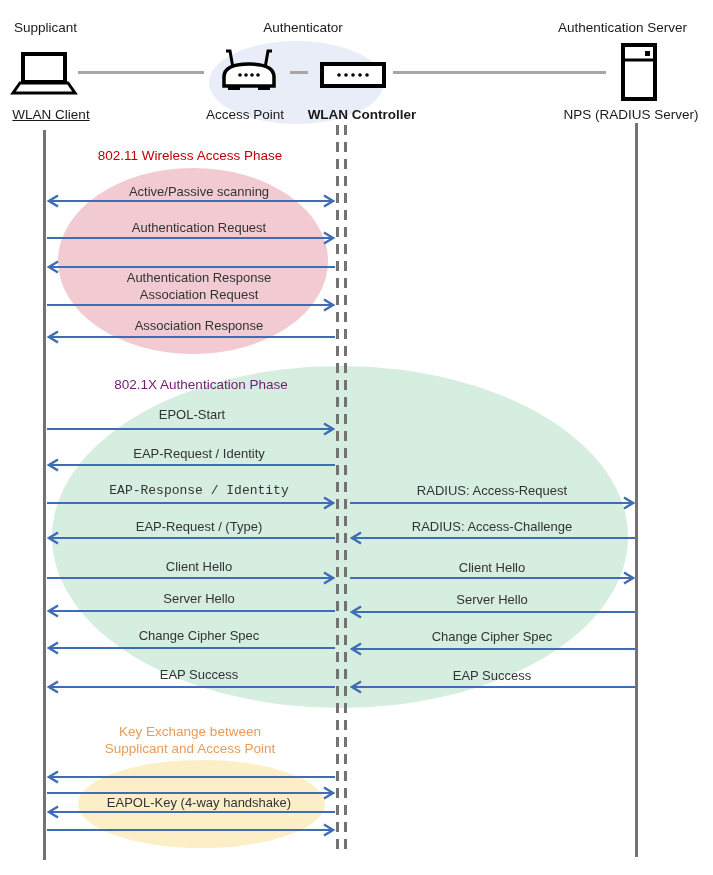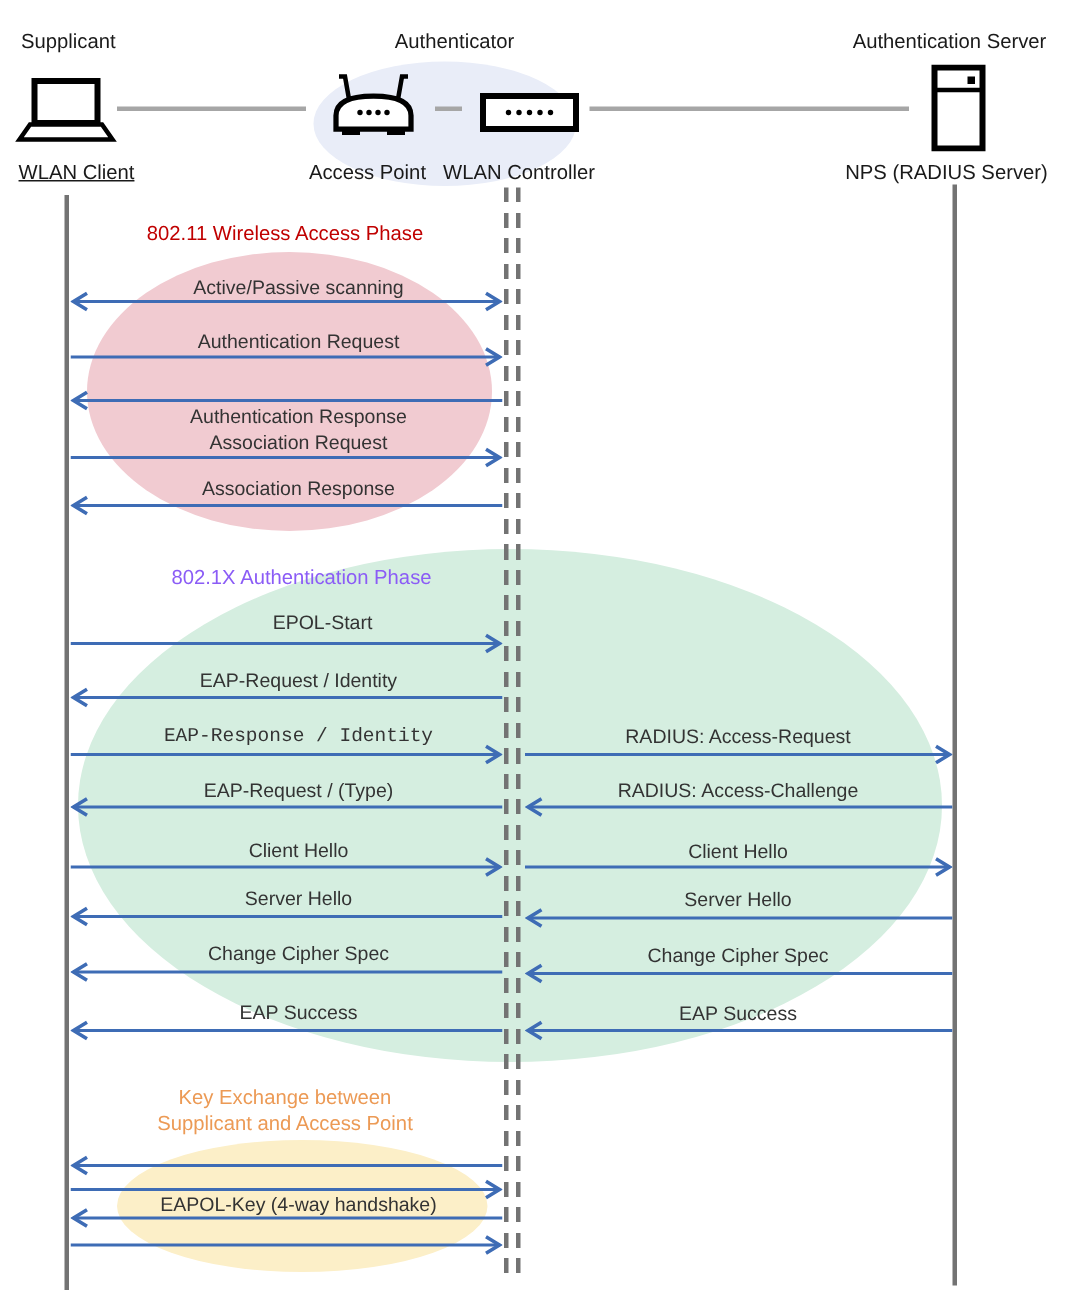--- a/index.html
+++ b/index.html
@@ -16,21 +16,21 @@
   .phase-title{position:absolute;width:320px;text-align:center;font-size:13.5px;line-height:17px;z-index:3;}
   .arrow{position:absolute;z-index:2;}
 </style>
 </head>
 <body>
 
 <div class="diagram">
 
   <div class="hdr-label" style="left:14px;width:120px;">Supplicant</div>
   <div class="hdr-label" style="left:243px;width:120px;text-align:center;">Authenticator</div>
-  <div class="hdr-label" style="left:558px;width:150px;text-align:center;">Authentication Server</div>
+  <div class="hdr-label" style="left:558px;width:150px;text-align:left;">Authentication Server</div>
 
   <div class="ellipse" style="left:209px;top:41px;width:175px;height:83px;background:#E9EDF8;"></div>
 
   <div class="connector" style="left:78px;width:126px;"></div>
   <div class="connector" style="left:290px;width:18px;"></div>
   <div class="connector" style="left:393px;width:213px;"></div>
 
   <div class="icon" style="left:10px;top:52px;">
     <svg width="68" height="44" viewBox="0 0 68 44">
       <rect x="13" y="2" width="42" height="28" fill="#fff" stroke="#000" stroke-width="4"></rect>
@@ -63,35 +63,35 @@
   <div class="icon" style="left:620px;top:43px;">
     <svg width="38" height="58" viewBox="0 0 38 58">
       <rect x="3" y="2" width="32" height="54" fill="#fff" stroke="#000" stroke-width="4"></rect>
       <line x1="3" y1="17" x2="35" y2="17" stroke="#000" stroke-width="3"></line>
       <rect x="25" y="8" width="5" height="5" fill="#000"></rect>
     </svg>
   </div>
 
   <div class="dev-label" style="left:1px;width:100px;text-decoration:underline;">WLAN Client</div>
   <div class="dev-label" style="left:185px;width:120px;">Access Point</div>
-  <div class="dev-label" style="left:286px;width:120px;">WLAN Controller</div>
+  <div class="dev-label" style="left:302px;width:120px;font-weight:bold;">WLAN Controller</div>
   <div class="dev-label" style="left:556px;width:150px;">NPS (RADIUS Server)</div>
 
   <div class="lifeline" style="left:43px;top:130px;height:730px;"></div>
   <div class="lifeline dashed" style="left:336px;top:125px;height:731px;"></div>
   <div class="lifeline dashed" style="left:344px;top:125px;height:731px;"></div>
   <div class="lifeline" style="left:635px;top:123px;height:734px;"></div>
 
   <div id="dynamic-layer">
       <div class="ellipse" style="left: 58px; top: 168px; width: 270px; height: 186px; background: rgb(241, 203, 209);"></div>
       <div class="phase-title" style="left: 30px; top: 147px; color: rgb(192, 0, 0);">
         <div>802.11 Wireless Access Phase</div>
       </div>
       <div class="ellipse" style="left: 52px; top: 366px; width: 576px; height: 342px; background: rgb(213, 238, 224);"></div>
-      <div class="phase-title" style="left: 41px; top: 376px; color: #8b5cf6;">
+      <div class="phase-title" style="left: 41px; top: 376px; color: #701a75;">
         <div>802.1X Authentication Phase</div>
       </div>
       <div class="ellipse" style="left: 78px; top: 760px; width: 247px; height: 88px; background: rgb(252, 239, 200);"></div>
       <div class="phase-title" style="left: 30px; top: 723px; color: rgb(236, 154, 85);">
         <div>Key Exchange between</div>
         <div>Supplicant and Access Point</div>
       </div>
       <div class="arrow" style="left: 47px; top: 193px;"><svg width="288" height="16">
           <line x1="3" x2="285" y1="8" y2="8" stroke="#3E6CB5" stroke-width="2"></line>
           <polyline points="277,2.5 286,8 277,13.5" fill="none" stroke="#3E6CB5" stroke-width="2.4"></polyline>
@@ -115,21 +115,21 @@
       <div class="msg-label" style="left: 49px; top: 287px;">Association Request</div>
       <div class="arrow" style="left: 47px; top: 329px;"><svg width="288" height="16">
           <line x1="3" x2="288" y1="8" y2="8" stroke="#3E6CB5" stroke-width="2"></line>
           <polyline points="11,2.5 2,8 11,13.5" fill="none" stroke="#3E6CB5" stroke-width="2.4"></polyline>
         </svg></div>
       <div class="msg-label" style="left: 49px; top: 318px;">Association Response</div>
       <div class="arrow" style="left: 47px; top: 421px;"><svg width="288" height="16">
           <line x1="0" x2="285" y1="8" y2="8" stroke="#3E6CB5" stroke-width="2"></line>
           <polyline points="277,2.5 286,8 277,13.5" fill="none" stroke="#3E6CB5" stroke-width="2.4"></polyline>
         </svg></div>
-      <div class="msg-label" style="left: 65px; top: 407px;">EPOL-Start</div>
+      <div class="msg-label" style="left: 42px; top: 407px;">EPOL-Start</div>
       <div class="arrow" style="left: 47px; top: 457px;"><svg width="288" height="16">
           <line x1="3" x2="288" y1="8" y2="8" stroke="#3E6CB5" stroke-width="2"></line>
           <polyline points="11,2.5 2,8 11,13.5" fill="none" stroke="#3E6CB5" stroke-width="2.4"></polyline>
         </svg></div>
       <div class="msg-label" style="left: 49px; top: 446px;">EAP-Request / Identity</div>
       <div class="arrow" style="left: 47px; top: 495px;"><svg width="288" height="16">
           <line x1="0" x2="285" y1="8" y2="8" stroke="#3E6CB5" stroke-width="2"></line>
           <polyline points="277,2.5 286,8 277,13.5" fill="none" stroke="#3E6CB5" stroke-width="2.4"></polyline>
         </svg></div>
       <div class="msg-label" style="left: 49px; top: 483px; font-family: Liberation Mono, monospace;">EAP-Response / Identity</div>

